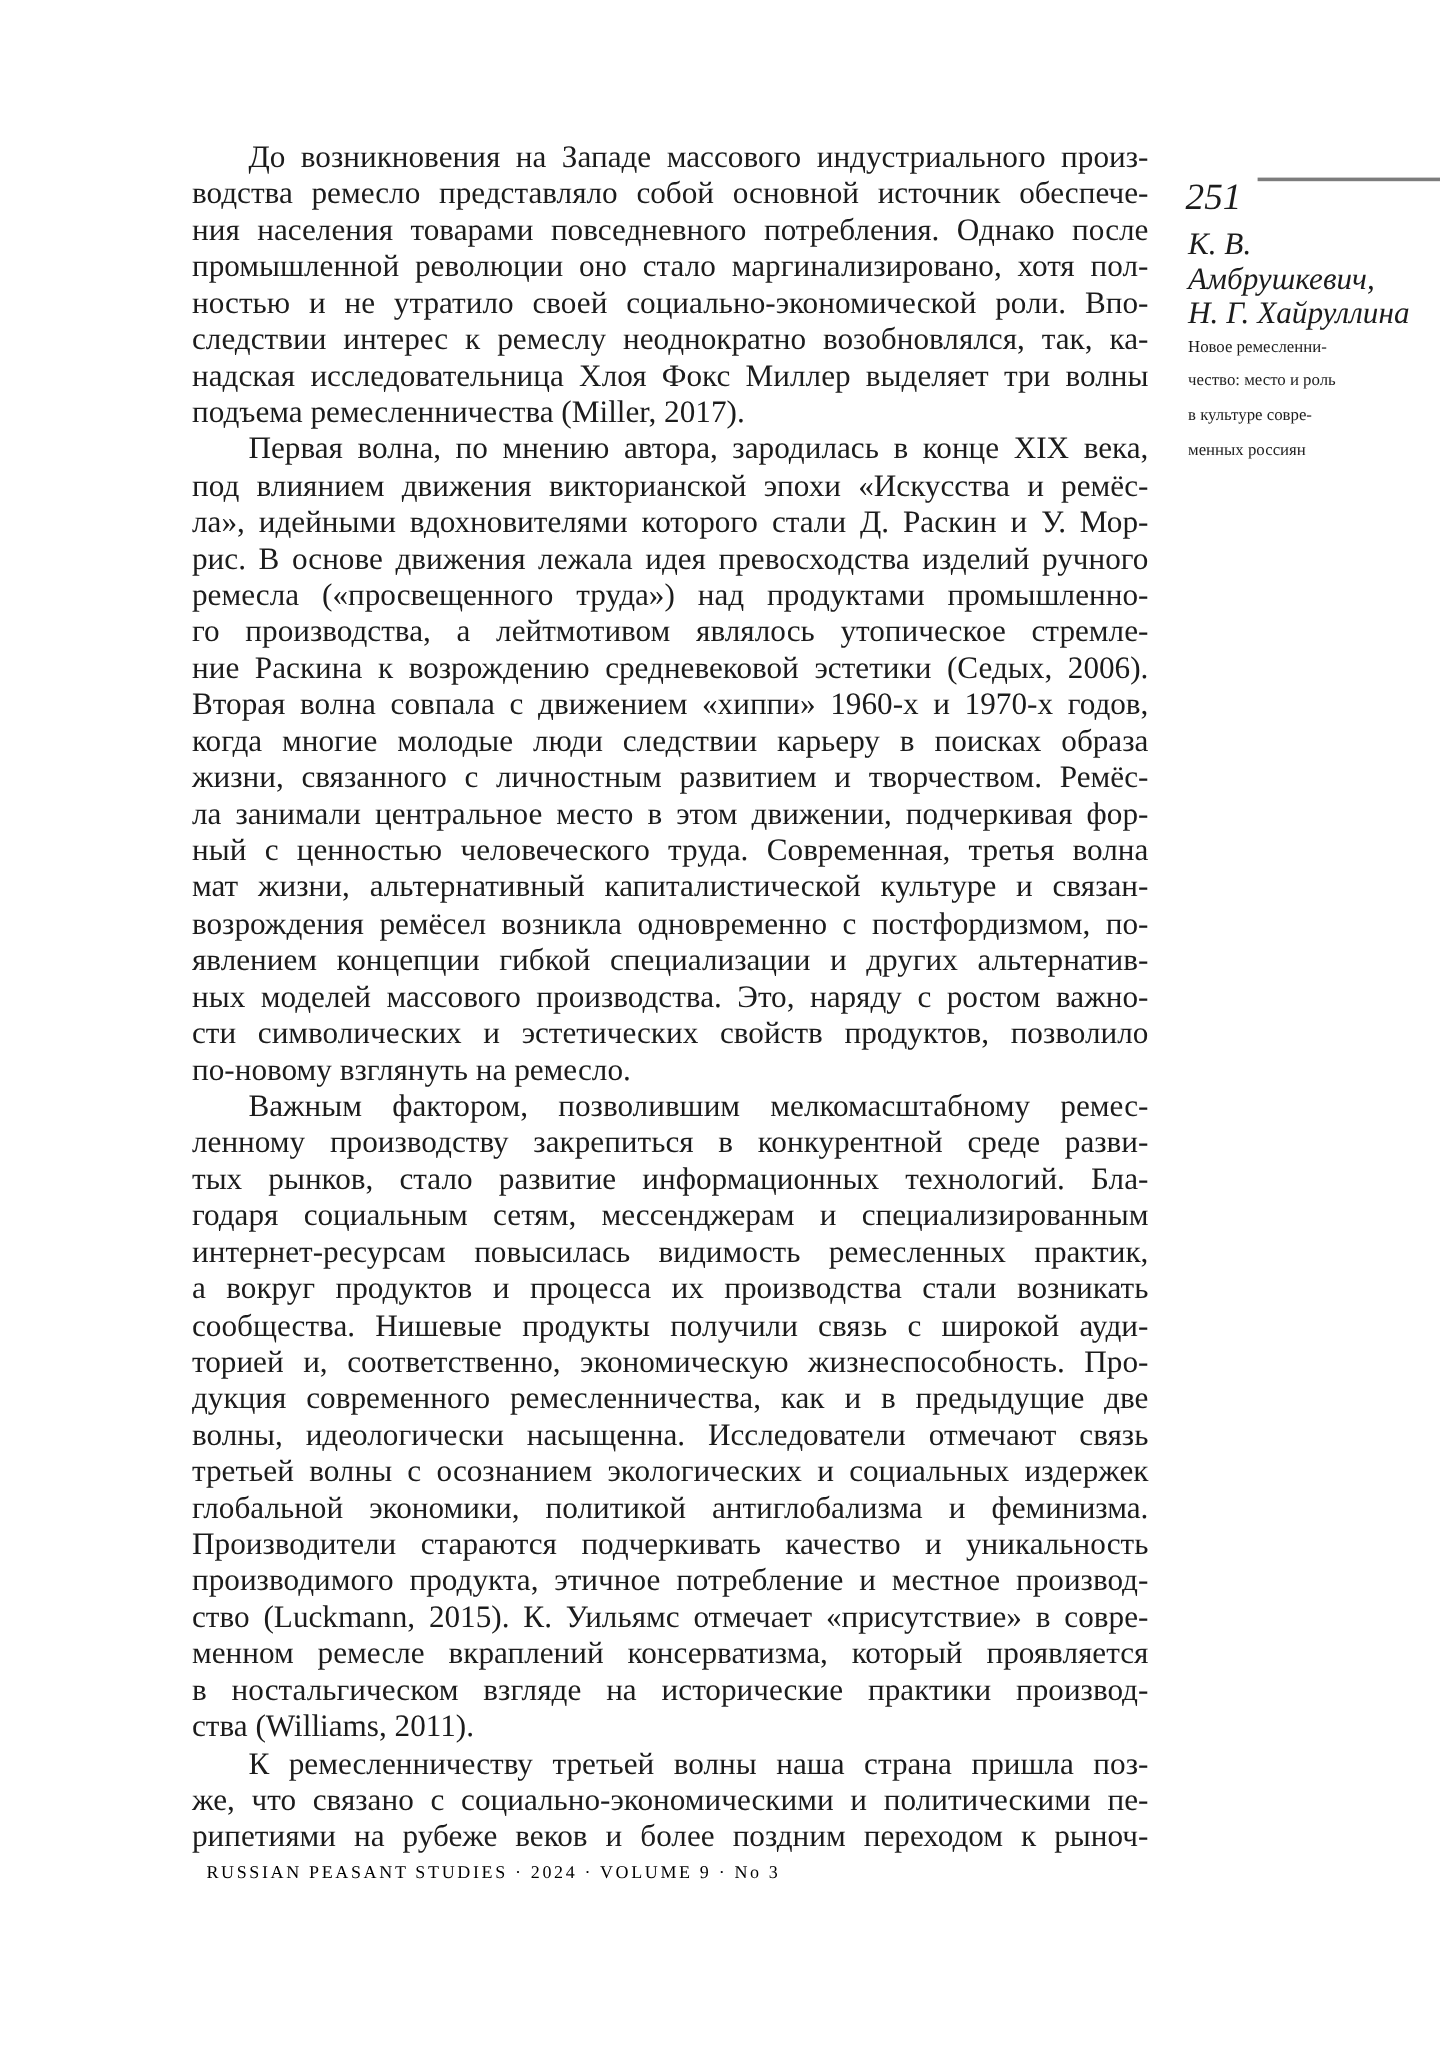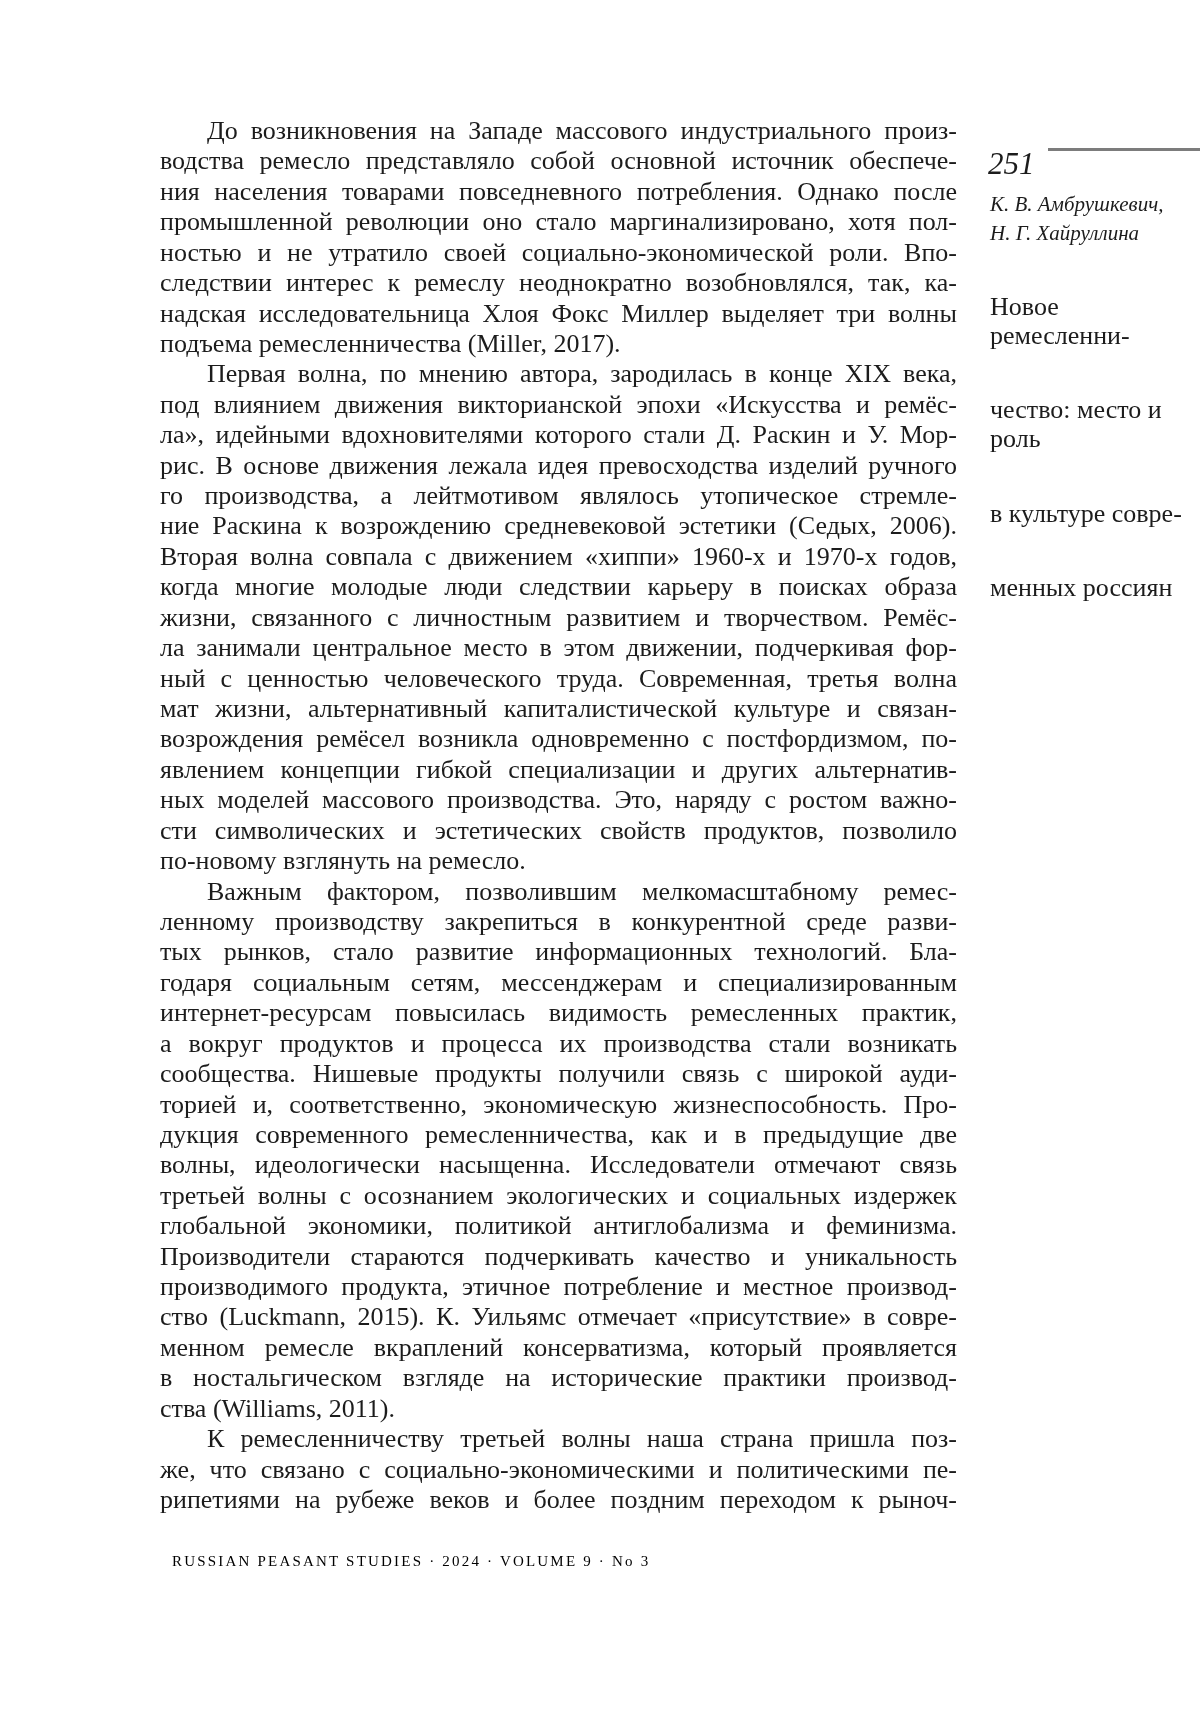--- a/index.html
+++ b/index.html
@@ -56,26 +56,25 @@
   }
   .margin-note {
     position: absolute;
     left: 990px;
     top: 190px;
     width: 200px;
     line-height: 28.6px;
   }
   .margin-author {
     font-style: italic;
-    font-size: 21px;
+    font-size: 26px;
   }
   .margin-title-line {
     font-style: normal;
-    font-size: 26px;
-    margin-top: 46px;
+    font-size: 14px;
   }
 
   
   .journal-footer {
     position: absolute;
     left: 172px;
     top: 1553px;
     font-size: 15px;
     letter-spacing: 2.2px;
     color: #000000;
@@ -97,20 +96,21 @@
       <div class="text-line">ностью и не утратило своей социально-экономической роли. Впо-</div>
       <div class="text-line">следствии интерес к ремеслу неоднократно возобновлялся, так, ка-</div>
       <div class="text-line">надская исследовательница Хлоя Фокс Миллер выделяет три волны</div>
       <div class="text-line last">подъема ремесленничества (Miller, 2017).</div>
     </div>
     <div class="paragraph">
       <div class="text-line first">Первая волна, по мнению автора, зародилась в конце XIX века,</div>
       <div class="text-line">под влиянием движения викторианской эпохи «Искусства и ремёс-</div>
       <div class="text-line">ла», идейными вдохновителями которого стали Д. Раскин и У. Мор-</div>
       <div class="text-line">рис. В основе движения лежала идея превосходства изделий ручного</div>
+      <div class="text-line">ремесла («просвещенного труда») над продуктами промышленно-</div>
       <div class="text-line">го производства, а лейтмотивом являлось утопическое стремле-</div>
       <div class="text-line">ние Раскина к возрождению средневековой эстетики (Седых, 2006).</div>
       <div class="text-line">Вторая волна совпала с движением «хиппи» 1960-х и 1970-х годов,</div>
       <div class="text-line">когда многие молодые люди следствии карьеру в поисках образа</div>
       <div class="text-line">жизни, связанного с личностным развитием и творчеством. Ремёс-</div>
       <div class="text-line">ла занимали центральное место в этом движении, подчеркивая фор-</div>
       <div class="text-line">ный с ценностью человеческого труда. Современная, третья волна</div>
       <div class="text-line">мат жизни, альтернативный капиталистической культуре и связан-</div>
       <div class="text-line">возрождения ремёсел возникла одновременно с постфордизмом, по-</div>
       <div class="text-line">явлением концепции гибкой специализации и других альтернатив-</div>

